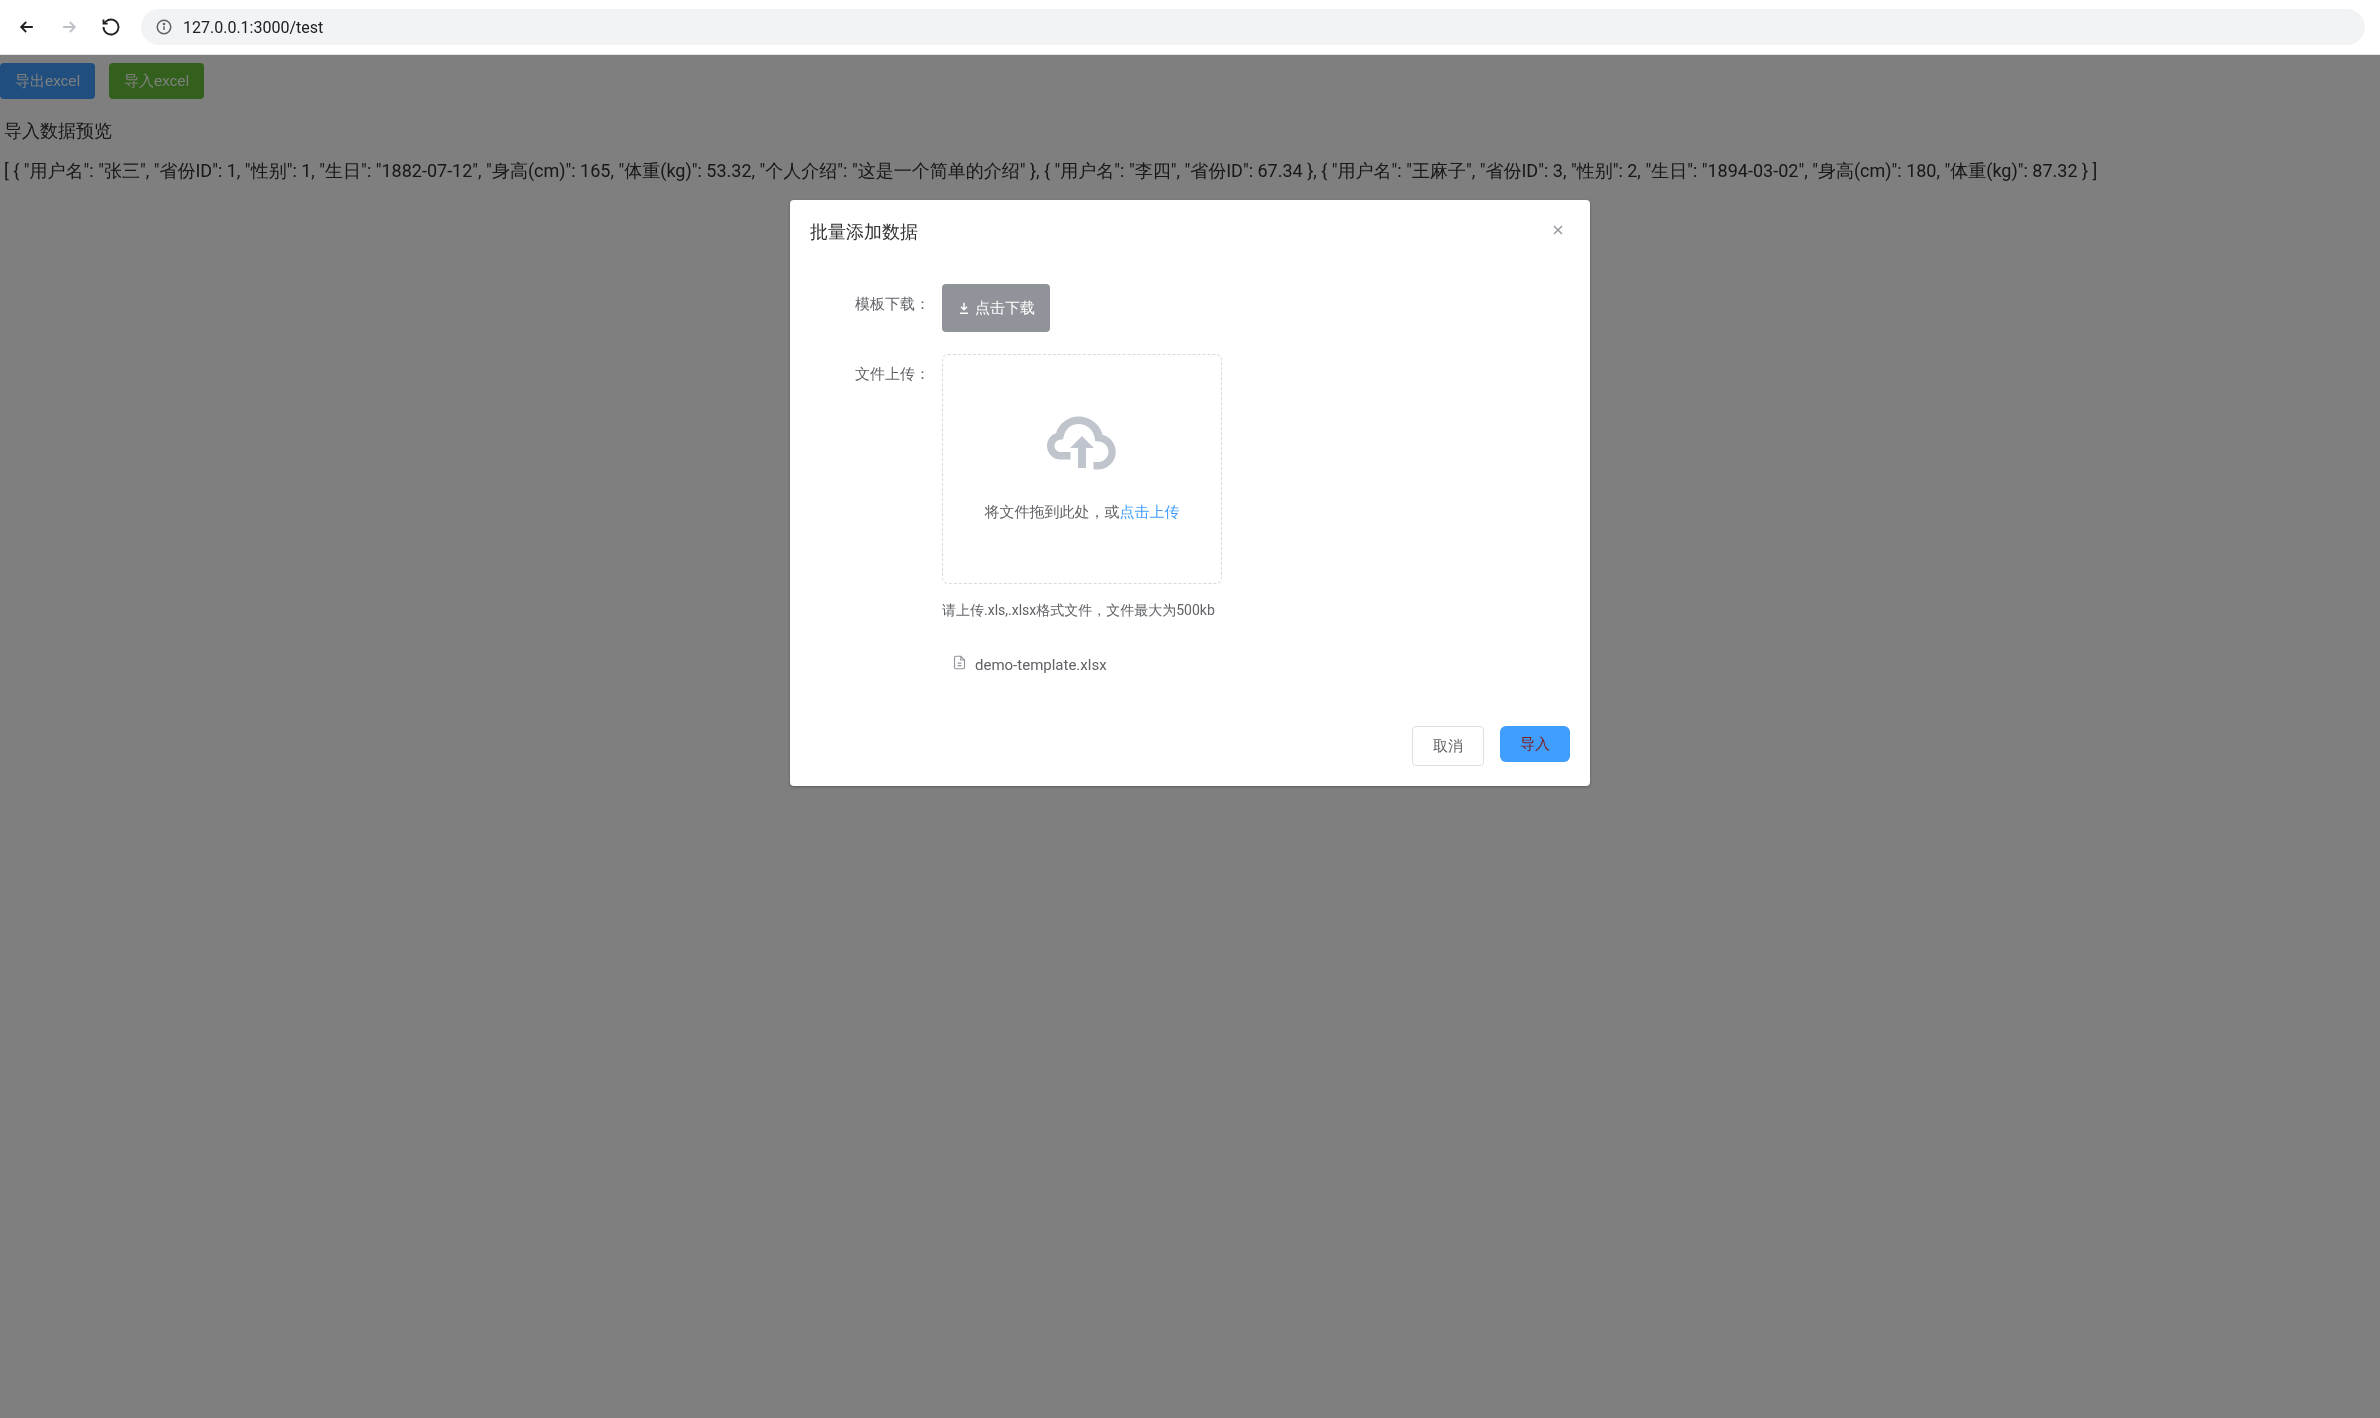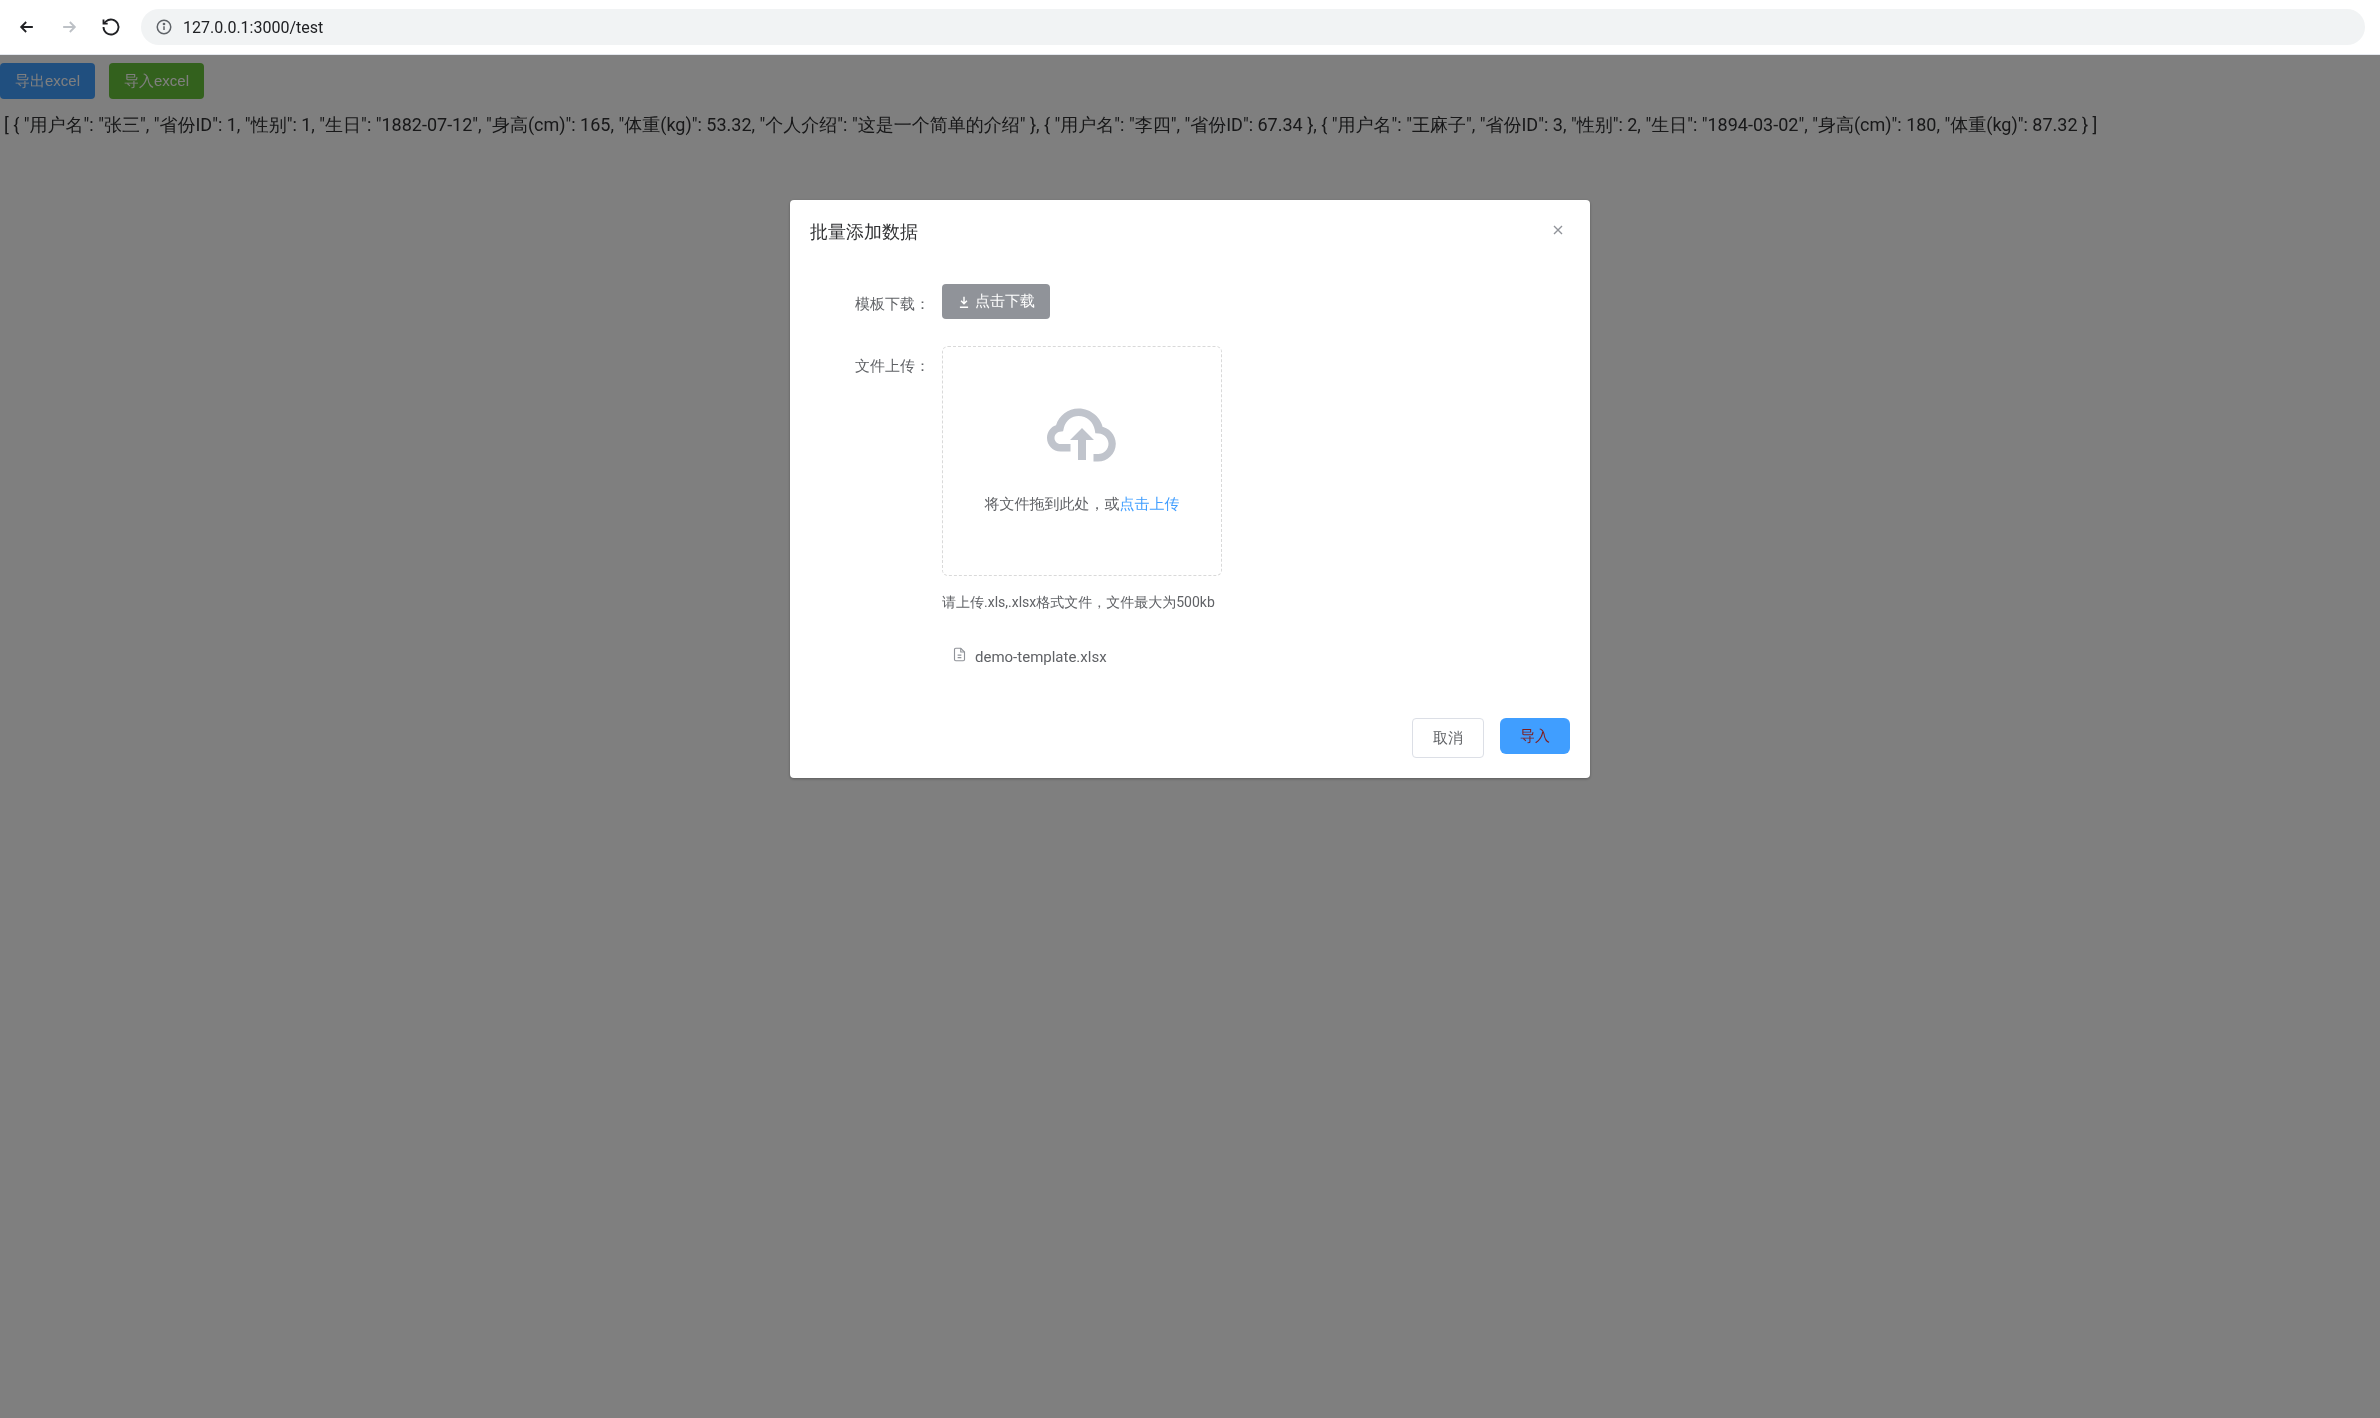--- a/index.html
+++ b/index.html
@@ -144,21 +144,21 @@
       font-size: 15px;
       line-height: 40px;
       flex-shrink: 0;
     }
     .form-content {
       flex: 1;
     }
     .btn-info {
       background: #909399;
       color: #fff;
-      height: 35px;
+      height: 48px;
       padding: 0 15px;
       display: inline-flex;
       align-items: center;
       gap: 4px;
       border-radius: 4px;
       font-size: 15px;
       cursor: pointer;
     }
     .upload-dragger {
       width: 280px;
@@ -266,20 +266,21 @@
     </span>
     <span>127.0.0.1:3000/test</span>
   </div>
 </div>
 
 <div class="page-under">
   <div class="toolbar-row">
     <button class="btn btn-primary">导出excel</button>
     <button class="btn btn-success">导入excel</button>
   </div>
+  <div class="preview-title">导入数据预览</div>
   <div class="json-dump">[ { "用户名": "张三", "省份ID": 1, "性别": 1, "生日": "1882-07-12", "身高(cm)": 165, "体重(kg)": 53.32, "个人介绍": "这是一个简单的介绍" }, { "用户名": "李四", "省份ID": 67.34 }, { "用户名": "王麻子", "省份ID": 3, "性别": 2, "生日": "1894-03-02", "身高(cm)": 180, "体重(kg)": 87.32 } ]</div>
 </div>
 
 <div class="modal-overlay">
   <div class="dialog">
     <div class="dialog-header">
       <div class="dialog-title">批量添加数据</div>
       <div class="dialog-close">
         <svg width="16" height="16" viewBox="0 0 24 24" fill="none" stroke="currentColor" stroke-width="2">
             <path d="M18 6 6 18M6 6l12 12"></path>

